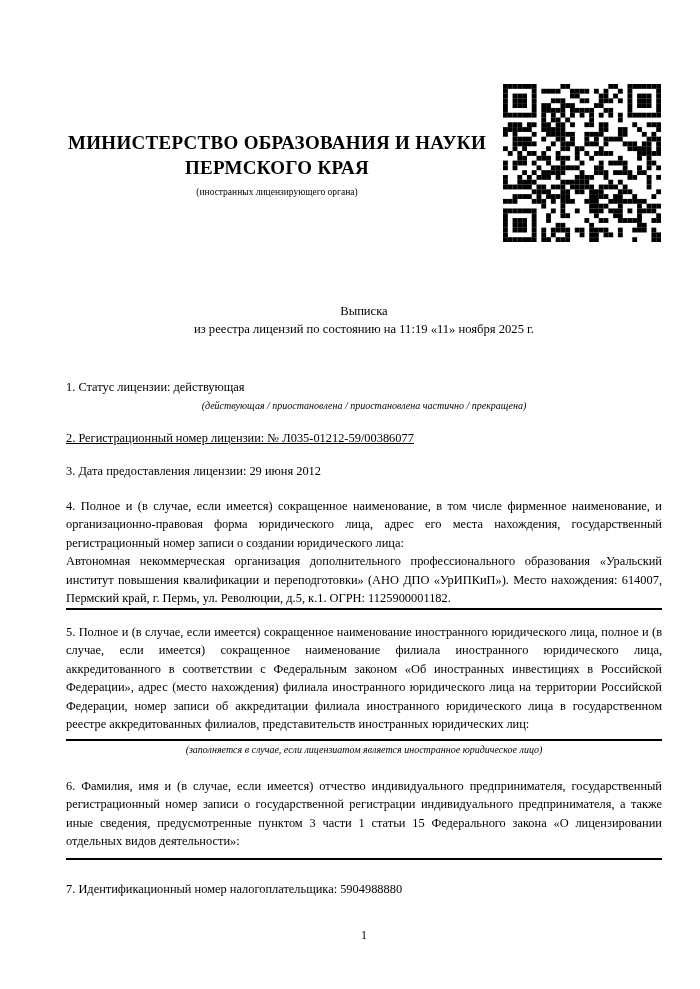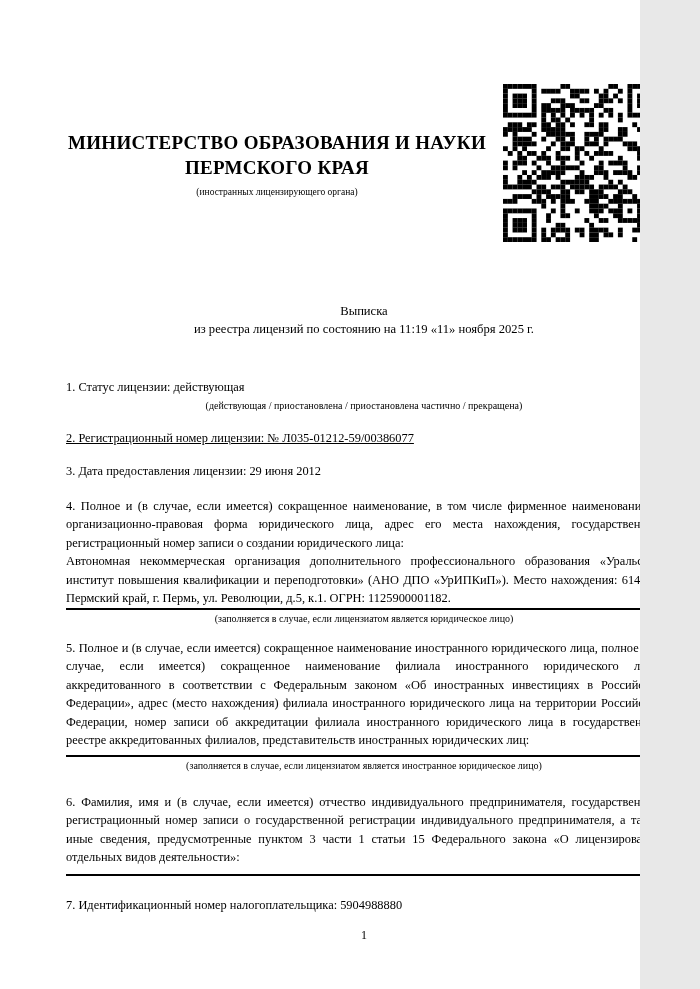--- a/index.html
+++ b/index.html
@@ -4,21 +4,21 @@
 <style>
   html,body{margin:0;padding:0;}
   body{
     width:700px;height:989px;
     background:#e8e8e8;
     font-family:"Liberation Serif","DejaVu Serif",serif;
     color:#000;
   }
   .page{
     position:relative;
-    width:640px;height:989px;
+    width:700px;height:989px;
     background:#ffffff;
     overflow:hidden;
   }
   
   .qr{
     position:absolute;
     left:503px;top:84px;
     width:158px;height:158px;
     display:block;
   }
@@ -61,20 +61,21 @@
   .line{white-space:nowrap;}
   .para{
     text-align:justify;
     text-align-last:left;
   }
   .caption{
     font-size:10px;
     line-height:15px;
     text-align:center;
     margin-top:1px !important;
+    font-style:italic;
   }
   .rule{
     border-top:2px solid #000;
     height:0;
   }
   .blank-gap-sm{height:5px;}
   .blank-gap-md{height:7px;}
   .mb16{margin-bottom:16px;}
   .mb15{margin-bottom:15px;text-decoration:underline;}
   .mb10{margin-bottom:16px;}
@@ -658,21 +659,20 @@
     </div>
 
     <div class="mb10">
       <p class="line">3. Дата предоставления лицензии: 29 июня 2012</p>
     </div>
 
     <div class="mb13">
       <p class="para">4. Полное и (в случае, если имеется) сокращенное наименование, в том числе фирменное наименование, и организационно-правовая форма юридического лица, адрес его места нахождения, государственный регистрационный номер записи о создании юридического лица:</p>
       <p class="para">Автономная некоммерческая организация дополнительного профессионального образования «Уральский институт повышения квалификации и переподготовки» (АНО ДПО «УрИПКиП»). Место нахождения: 614007, Пермский край, г. Пермь, ул. Революции, д.5, к.1. ОГРН: 1125900001182.</p>
       <div class="rule"></div>
-      <p class="caption">(заполняется в случае, если лицензиатом является юридическое лицо)</p>
     </div>
 
     <div class="mb20">
       <p class="para">5. Полное и (в случае, если имеется) сокращенное наименование иностранного юридического лица, полное и (в случае, если имеется) сокращенное наименование филиала иностранного юридического лица, аккредитованного в соответствии с Федеральным законом «Об иностранных инвестициях в Российской Федерации», адрес (место нахождения) филиала иностранного юридического лица на территории Российской Федерации, номер записи об аккредитации филиала иностранного юридического лица в государственном реестре аккредитованных филиалов, представительств иностранных юридических лиц:</p>
       <div class="blank-gap-sm"></div>
       <div class="rule"></div>
       <p class="caption">(заполняется в случае, если лицензиатом является иностранное юридическое лицо)</p>
     </div>
 
     <div class="mb20">

